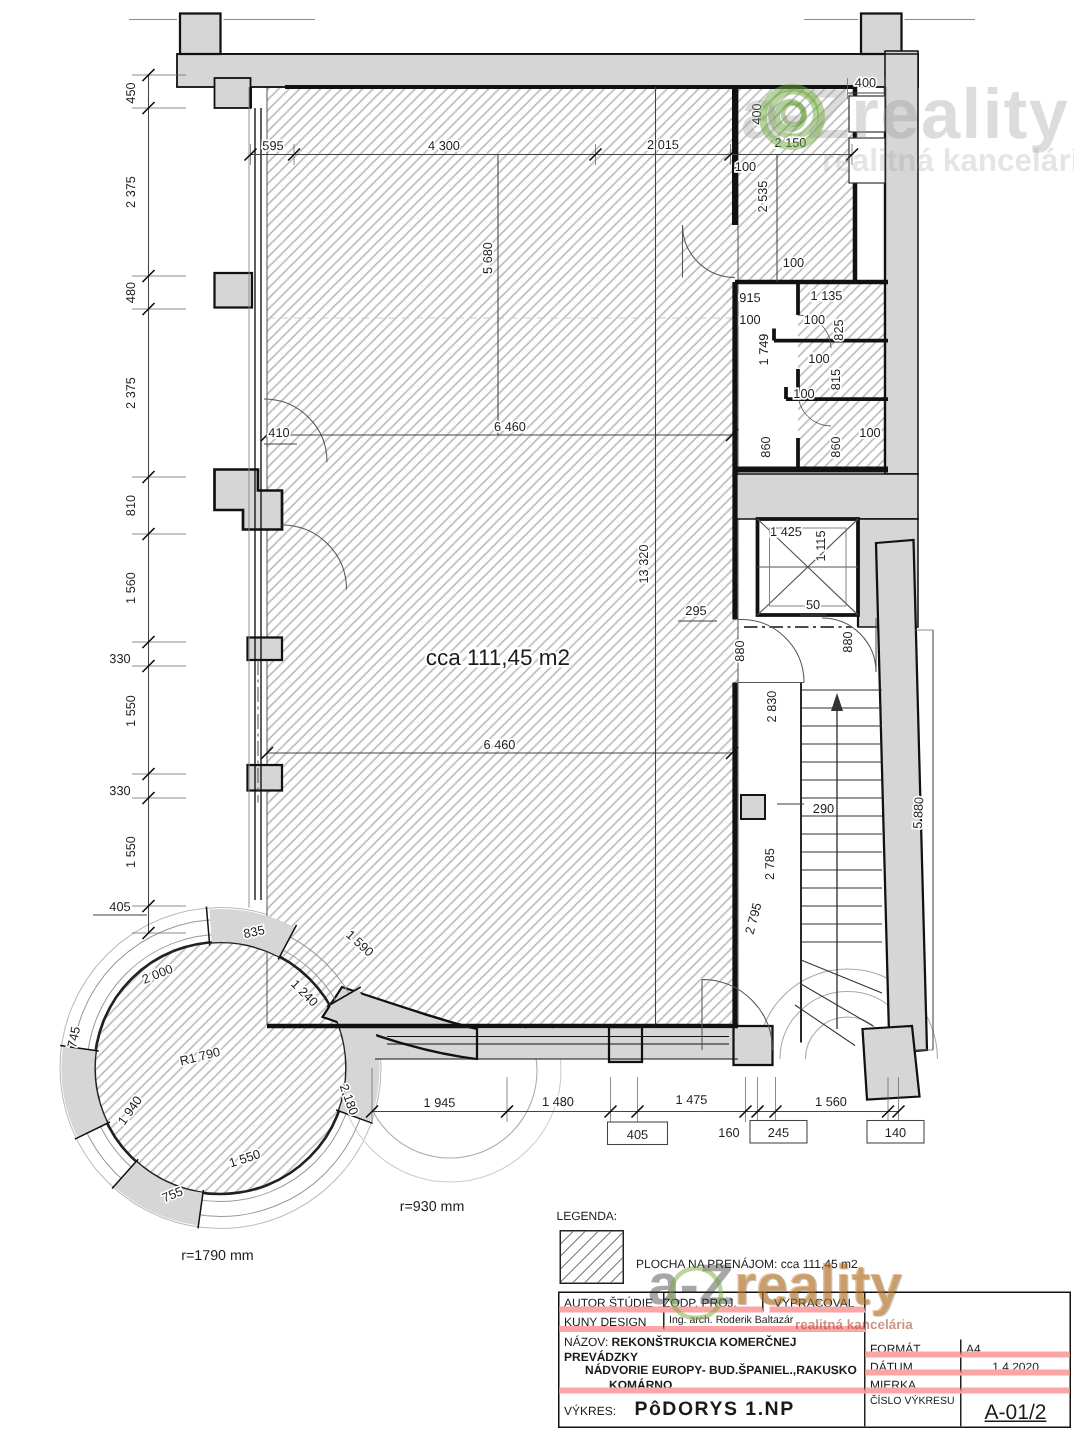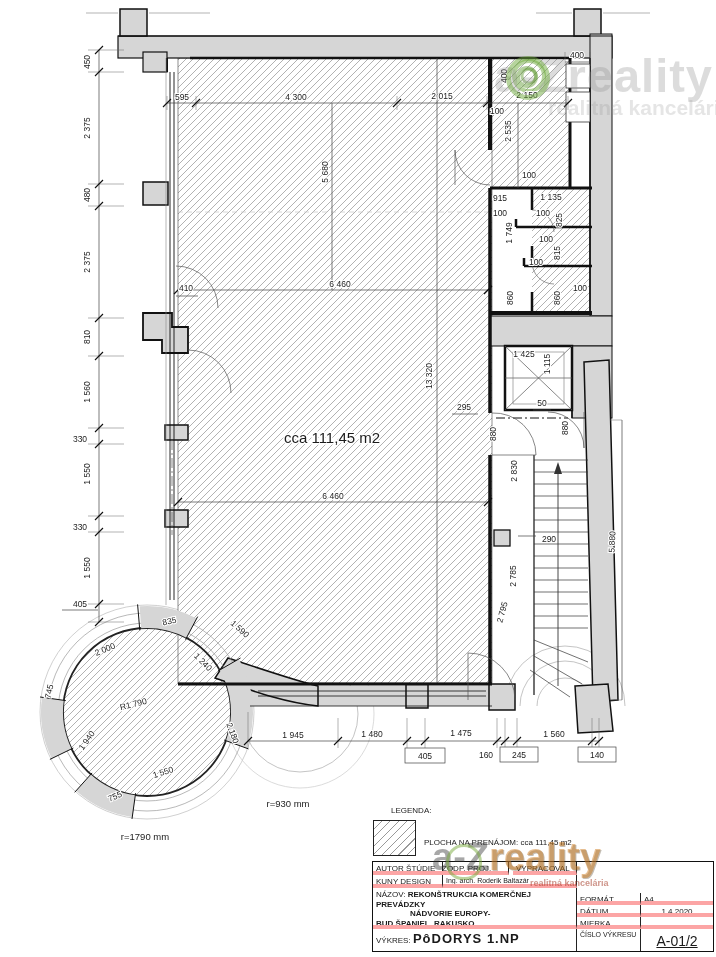--- a/index.html
+++ b/index.html
@@ -5,21 +5,21 @@
   html,body{margin:0;padding:0;background:#fff;}
   #stage{position:relative;width:716px;height:957px;background:#fff;overflow:hidden;
          font-family:"Liberation Sans",sans-serif;}
   svg{position:absolute;left:0;top:0;}
   svg text{font-family:"Liberation Sans",sans-serif;font-size:8.5px;fill:#1c1c1c;
            paint-order:stroke;stroke:#fff;stroke-width:2.2px;text-anchor:middle;}
   svg text.big{font-size:15px;stroke-width:3px;}
   svg text.note{font-size:9.5px;}
   
   .abs{position:absolute;}
-  .legend-title{left:391px;top:806px;font-size:8px;color:#222;}
+  .legend-title{left:371px;top:806px;font-size:8px;color:#222;}
   .legend-swatch{left:373px;top:820px;width:41px;height:34px;border:1px solid #222;
     background:repeating-linear-gradient(135deg,#fff 0 5px,#9a9a9a 5px 6px);}
   .legend-label{left:424px;top:838px;font-size:8px;color:#222;}
   .tblock{left:372px;top:861px;width:340px;height:89px;border:1.6px solid #111;font-size:8px;color:#1a1a1a;}
   .cell{position:absolute;border-right:1px solid #222;border-bottom:4px solid #fca5a5;
         box-sizing:border-box;padding:2px 3px;overflow:hidden;white-space:nowrap;}
   .nb{border-right:none;}
   .vykres-val{font-size:13px;font-weight:bold;letter-spacing:1px;}
   .cislo-val{font-size:14px;text-decoration:underline;}
   .kuny-logo{font-weight:900;font-size:24px;letter-spacing:1px;color:#0d0d0d;transform:scaleY(1.2);}
@@ -303,28 +303,28 @@
 
 <div class="abs tblock">
   <div class="cell" style="left:0;top:0;width:70px;height:13px;">AUTOR ŠTÚDIE</div>
   <div class="cell" style="left:54px;top:0;width:70px;height:13px;margin-left:12px;">ZODP. PROJ.</div>
   <div class="cell" style="left:140px;top:0;width:64px;height:13px;">VYPRACOVAL</div>
   <div class="cell" style="left:0;top:13px;width:70px;height:13px;">KUNY DESIGN</div>
   <div class="cell" style="left:70px;top:13px;width:134px;height:13px;font-size:7px;">Ing. arch. Roderik Baltazár</div>
   <div class="cell" style="left:0;top:26px;width:204px;height:41px;white-space:normal;line-height:9.5px;">
     <span>NÁZOV:</span>
     <b>REKONŠTRUKCIA KOMERČNEJ PREVÁDZKY</b><br>
-    <b style="margin-left:34px;">NÁDVORIE EUROPY- BUD.ŠPANIEL.,RAKUSKO</b><br>
+    <b style="margin-left:14px;">NÁDVORIE EUROPY- BUD.ŠPANIEL.,RAKUSKO</b><br>
     <b style="margin-left:30px;">KOMÁRNO</b><br>
     
     
   </div>
   <div class="cell" style="left:0;top:67px;width:204px;height:22px;border-bottom:none;">
     <span>VÝKRES:</span>
-    <span class="vykres-val" style="">PôDORYS 1.NP</span>
+    <span class="vykres-val" style="margin-left:10px;">PôDORYS 1.NP</span>
   </div>
   <div class="cell" style="left:204px;top:31px;width:64px;height:12px;">FORMÁT</div>
   <div class="cell nb" style="left:268px;top:31px;width:72px;height:12px;text-align:left;">A4</div>
   <div class="cell" style="left:204px;top:43px;width:64px;height:12px;">DÁTUM</div>
   <div class="cell nb" style="left:268px;top:43px;width:72px;height:12px;text-align:center;">1.4.2020</div>
   <div class="cell" style="left:204px;top:55px;width:64px;height:12px;">MIERKA</div>
   <div class="cell nb" style="left:268px;top:55px;width:72px;height:12px;text-align:center;"></div>
   <div class="cell" style="left:204px;top:67px;width:64px;height:22px;border-bottom:none;white-space:normal;font-size:7px;line-height:8px;">ČÍSLO VÝKRESU</div>
   <div class="cell nb cislo-val" style="left:268px;top:67px;width:72px;height:22px;border-bottom:none;text-align:center;padding-top:4px;">A-01/2</div>
 </div>

